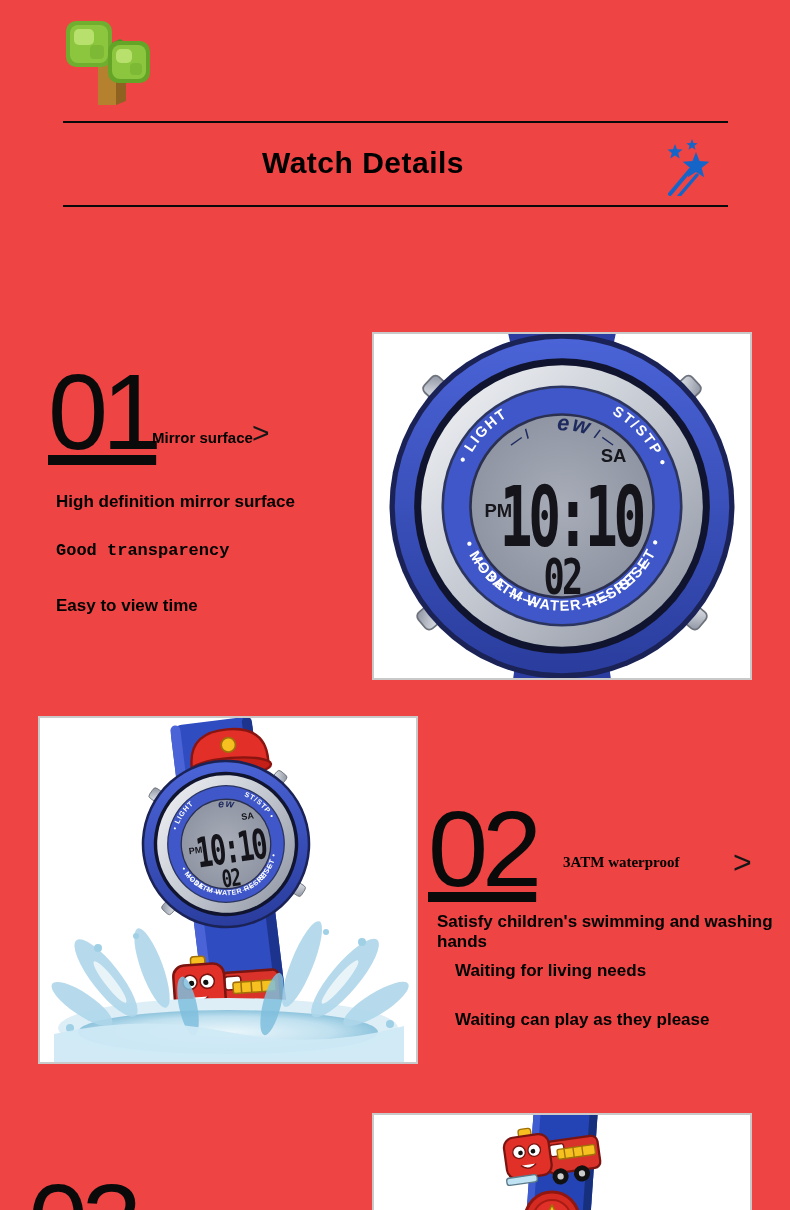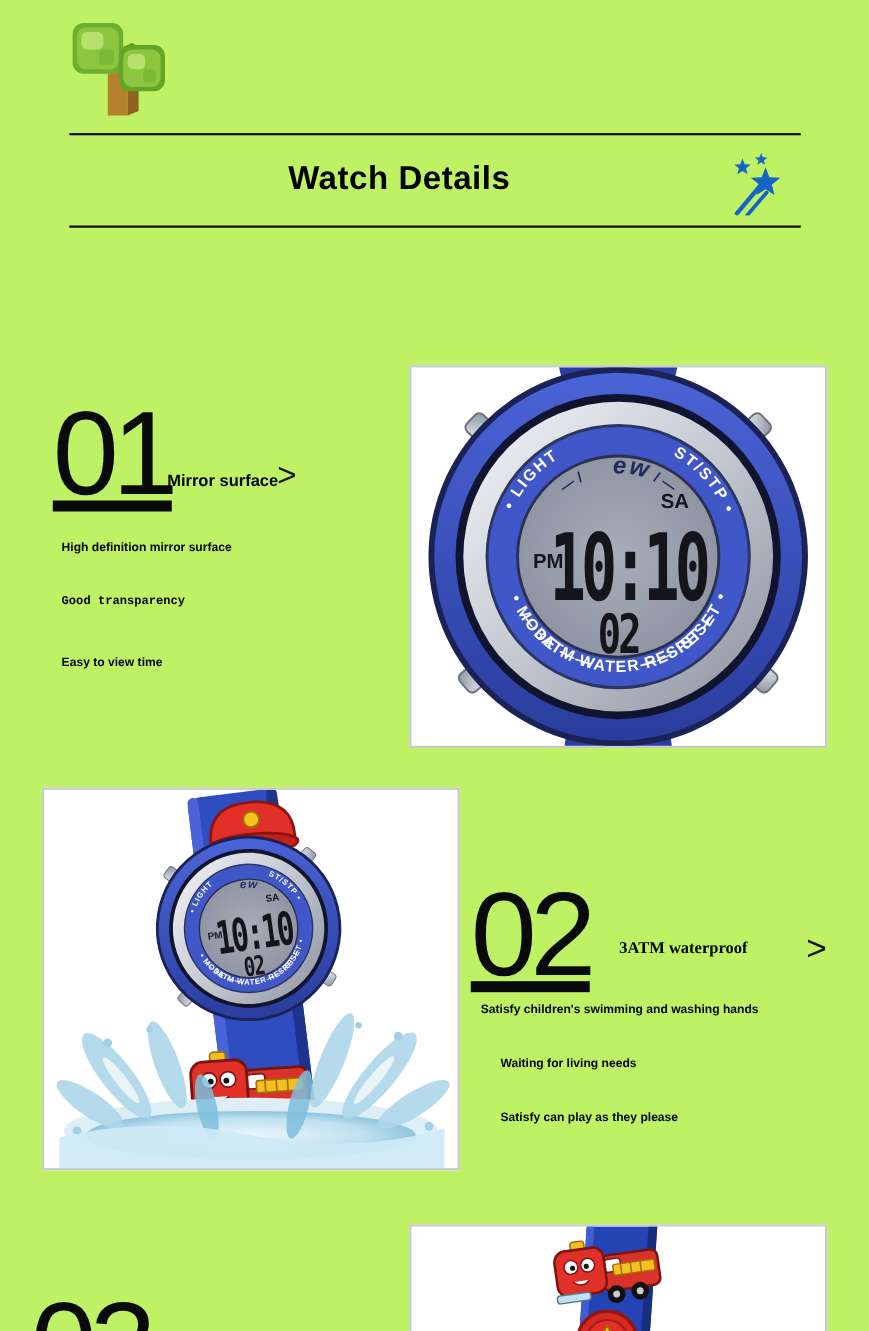--- a/index.html
+++ b/index.html
@@ -1,24 +1,24 @@
 <!DOCTYPE html>
 <html><head>
 <meta charset="utf-8">
 <style>
   html,body{margin:0;padding:0;background:#fff;}
-  #page{position:relative;width:790px;height:1210px;overflow:hidden;background:#bef264;
+  #page{position:relative;width:790px;height:1210px;overflow:hidden;background:#ef4444;
         font-family:"Liberation Sans",sans-serif;color:#000;}
   .abs{position:absolute;}
   .rule{position:absolute;height:2px;background:#0a0a0a;}
   .title{font-weight:700;font-size:30px;letter-spacing:.5px;text-align:center;}
   .num{font-size:108px;line-height:1;letter-spacing:-6px;font-weight:400;color:#0a0a0a;text-decoration:underline;}
   .heading{font-weight:700;font-size:15px;}
   .arrow{font-size:30px;font-weight:400;color:#161616;line-height:1;}
-  .feat{font-weight:700;font-size:11px;}
+  .feat{font-weight:700;font-size:17px;}
   .frame{position:absolute;background:#fff;border:2px solid #c9c9c9;overflow:hidden;box-sizing:border-box;}
   svg{display:block;}
   .ringtxt{font-family:"Liberation Sans",sans-serif;font-weight:bold;fill:#ffffff;}
   .lcdtxt{font-family:"DejaVu Sans Mono",monospace;font-weight:bold;fill:#14141a;}
 </style>
 </head>
 <body>
 
 <div id="page">
 
@@ -264,21 +264,21 @@
         </g>
         <path d="M14,122 Q100,102 188,120 Q280,138 364,114 L364,150 L14,150 Z" fill="#cfe9f5" opacity="0.95"></path>
       </svg>
     </div>
 
     <div class="abs num" style="left:428px;top:795px;">02</div>
     <div class="abs heading" style="left:563px;top:854px;font-family:Liberation Serif, serif;">3ATM waterproof</div>
     <div class="abs arrow" style="left:733px;top:846px;font-size:32px;">&gt;</div>
     <div class="abs feat" style="left:437px;top:912px;">Satisfy children's swimming and washing hands</div>
     <div class="abs feat" style="left:455px;top:961px;">Waiting for living needs</div>
-    <div class="abs feat" style="left:455px;top:1010px;">Satisfy can play as they please</div>
+    <div class="abs feat" style="left:455px;top:1010px;">Waiting can play as they please</div>
   </div>
 
   <div>
     <div class="abs num" style="left:28px;top:1168px;">03</div>
 
     <div class="frame" style="left:372px;top:1113px;width:380px;height:120px;">
       <svg class="abs" style="left:0;top:0;" width="376" height="118" viewBox="0 0 376 118">
         <g transform="rotate(4 190 50)">
           <rect x="156" y="-8" width="64" height="140" fill="#2443b4"></rect>
           <rect x="156" y="-8" width="7" height="140" fill="#3f5cd0"></rect>

